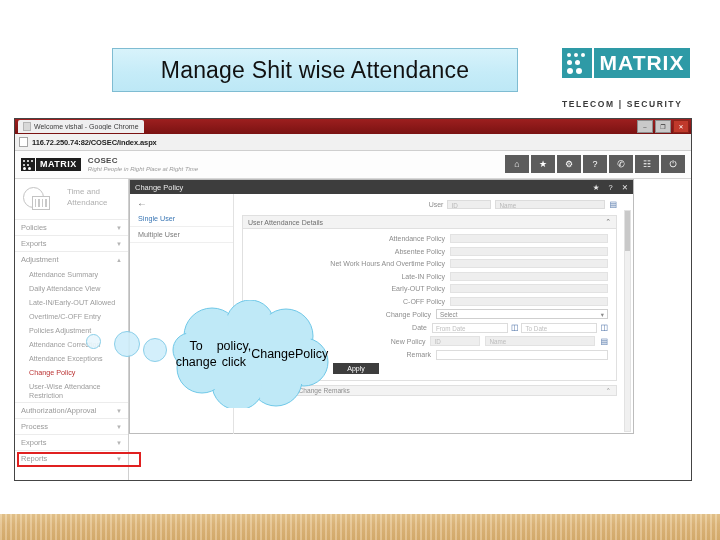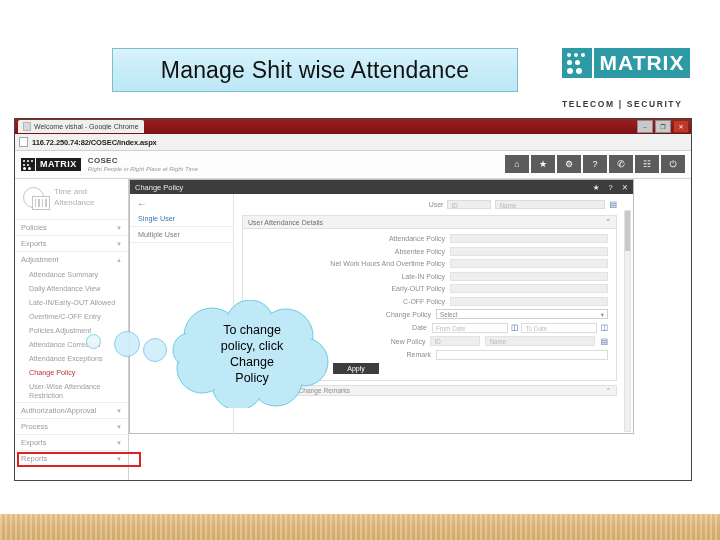--- a/index.html
+++ b/index.html
@@ -90,21 +90,21 @@
 
   
   .app-body{display:flex;height:305px;background:#fff;}
 
   
   .sidebar{
     width:114px;border-right:1px solid #d0d0d0;background:#fff;
     box-sizing:border-box;flex:0 0 114px;
   }
   .side-top{
-    display:flex;align-items:center;gap:5px;padding:8px 18px 10px 8px;
+    display:flex;align-items:center;gap:18px;padding:8px 18px 10px 8px;
   }
   .clock-ico{
     width:26px;height:22px;position:relative;flex:0 0 26px;
   }
   .clock-ico .c1{
     position:absolute;left:0;top:0;width:19px;height:19px;border:1.4px solid #c3c3c3;border-radius:50%;
   }
   .clock-ico .c2{
     position:absolute;left:9px;top:9px;width:16px;height:12px;border:1.4px solid #c3c3c3;background:#fff;
   }
@@ -210,21 +210,21 @@
     border:1px solid #e2e2e2;box-sizing:border-box;
   }
   .dlg-scroll .thumb{width:100%;height:40px;background:#c9c9c9;}
 
   
   .cloud{
     position:absolute;left:172px;top:300px;width:160px;height:108px;z-index:20;
   }
   .cloud svg{display:block;}
   .cloud-text{
-    position:absolute;inset:0;display:flex;flex-direction:column;
+    position:absolute;inset:0;display:flex;flex-direction:row;
     align-items:center;justify-content:center;text-align:center;
     font-size:12.5px;color:#000;line-height:1.28;z-index:2;padding:0 14px;
     box-sizing:border-box;
   }
 
   
   .wood{
     position:absolute;left:0;bottom:0;width:720px;height:26px;
     background:
       repeating-linear-gradient(90deg,rgba(255,255,255,.22) 0 2px,rgba(0,0,0,.03) 2px 5px),

